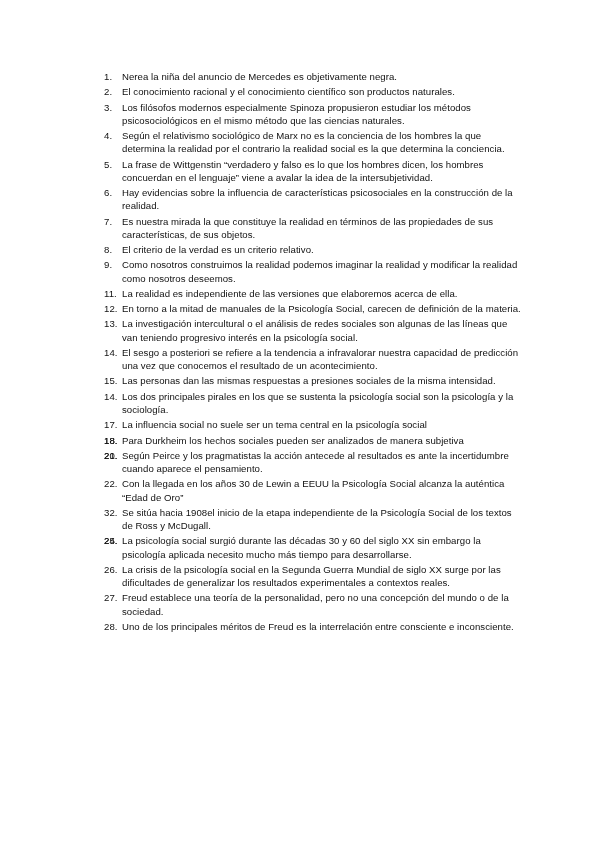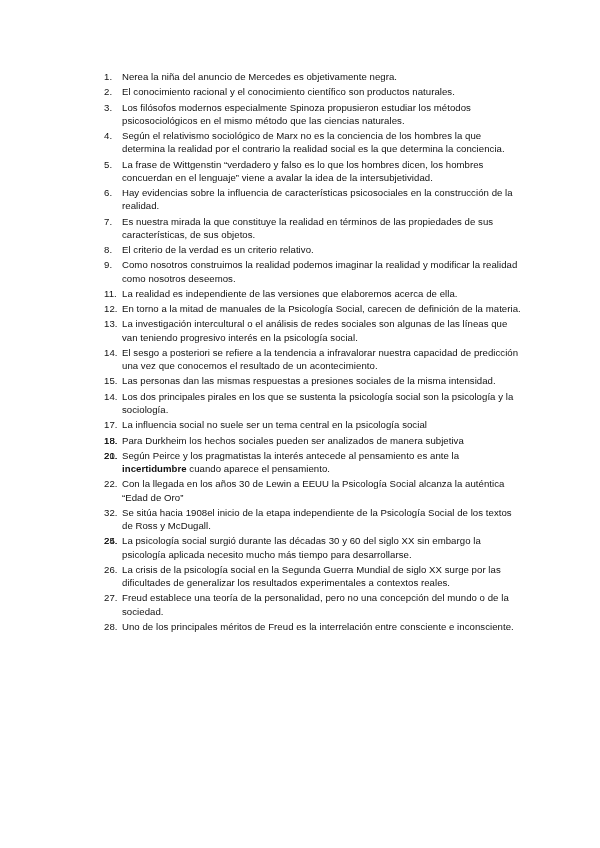--- a/index.html
+++ b/index.html
@@ -8,21 +8,21 @@
   ol.questions {
     position:absolute; left:104px; top:70px; width:420px;
     margin:0; padding:0; list-style:none;
     font-family:"Liberation Sans", sans-serif; font-size:9.6px; color:#111;
     letter-spacing:0.05px;
   }
   ol.questions li {
     position:relative; padding-left:18px; line-height:13.2px; margin-bottom:2.1px;
   }
   .num { position:absolute; left:0; top:0; }
-  .bold { font-weight:bold; }
+  .bold { font-weight:normal; }
 </style>
 </head>
 <body>
 
 <div class="page">
   <ol class="questions">
     <li><span class="num">1.</span><span>Nerea la niña del anuncio de Mercedes es objetivamente negra.</span></li>
     <li><span class="num">2.</span><span>El conocimiento racional y el conocimiento científico son productos naturales.</span></li>
     <li><span class="num">3.</span><span>Los filósofos modernos especialmente Spinoza propusieron estudiar los métodos psicosociológicos en el mismo método que las ciencias naturales.</span></li>
     <li><span class="num">4.</span><span>Según el relativismo sociológico de Marx no es la conciencia de los hombres la que determina la realidad por el contrario la realidad social es la que determina la conciencia.</span></li>
@@ -34,21 +34,21 @@
     <li><span class="num">11.</span><span>La realidad es independiente de las versiones que elaboremos acerca de ella.</span></li>
     <li><span class="num">12.</span><span>En torno a la mitad de manuales de la Psicología Social, carecen de definición de la materia.</span></li>
     <li><span class="num">13.</span><span>La investigación intercultural o el análisis de redes sociales son algunas de las líneas que van teniendo progresivo interés en la psicología social.</span></li>
     <li><span class="num">14.</span><span>El sesgo a posteriori se refiere a la tendencia a infravalorar nuestra capacidad de predicción una vez que conocemos el resultado de un acontecimiento.</span></li>
     <li><span class="num">15.</span><span>Las personas dan las mismas respuestas a presiones sociales de la misma intensidad.</span></li>
     <li><span class="num">14.</span><span>Los dos principales pirales en los que se sustenta la psicología social son la psicología y la sociología.</span></li>
     <li><span class="num">17.</span><span>La influencia social no suele ser un tema central en la psicología social</span></li>
     <li><span class="num">18.</span></li>
     <li><span class="num">18.</span><span>Para Durkheim los hechos sociales pueden ser analizados de manera subjetiva</span></li>
     <li><span class="num">20.</span></li>
-    <li><span class="num">21.</span><span>Según Peirce y los pragmatistas la interés antecede al pensamiento es ante la </span><span class="bold">incertidumbre</span><span> cuando aparece el pensamiento.</span></li>
+    <li><span class="num">21.</span><span>Según Peirce y los pragmatistas la acción antecede al resultados es ante la </span><span class="bold">incertidumbre</span><span> cuando aparece el pensamiento.</span></li>
     <li><span class="num">22.</span><span>Con la llegada en los años 30 de Lewin a EEUU la Psicología Social alcanza la auténtica “Edad de Oro”</span></li>
     <li><span class="num">32.</span><span>Se sitúa hacia 1908el inicio de la etapa independiente de la Psicología Social de los textos de Ross y McDugall.</span></li>
     <li><span class="num">24.</span></li>
     <li><span class="num">25.</span><span>La psicología social surgió durante las décadas 30 y 60 del siglo XX sin embargo la psicología aplicada necesito mucho más tiempo para desarrollarse.</span></li>
     <li><span class="num">26.</span><span>La crisis de la psicología social en la Segunda Guerra Mundial de siglo XX surge por las dificultades de generalizar los resultados experimentales a contextos reales.</span></li>
     <li><span class="num">27.</span><span>Freud establece una teoría de la personalidad, pero no una concepción del mundo o de la sociedad.</span></li>
     <li><span class="num">28.</span><span>Uno de los principales méritos de Freud es la interrelación entre consciente e inconsciente.</span></li>
   </ol>
 </div>
 

